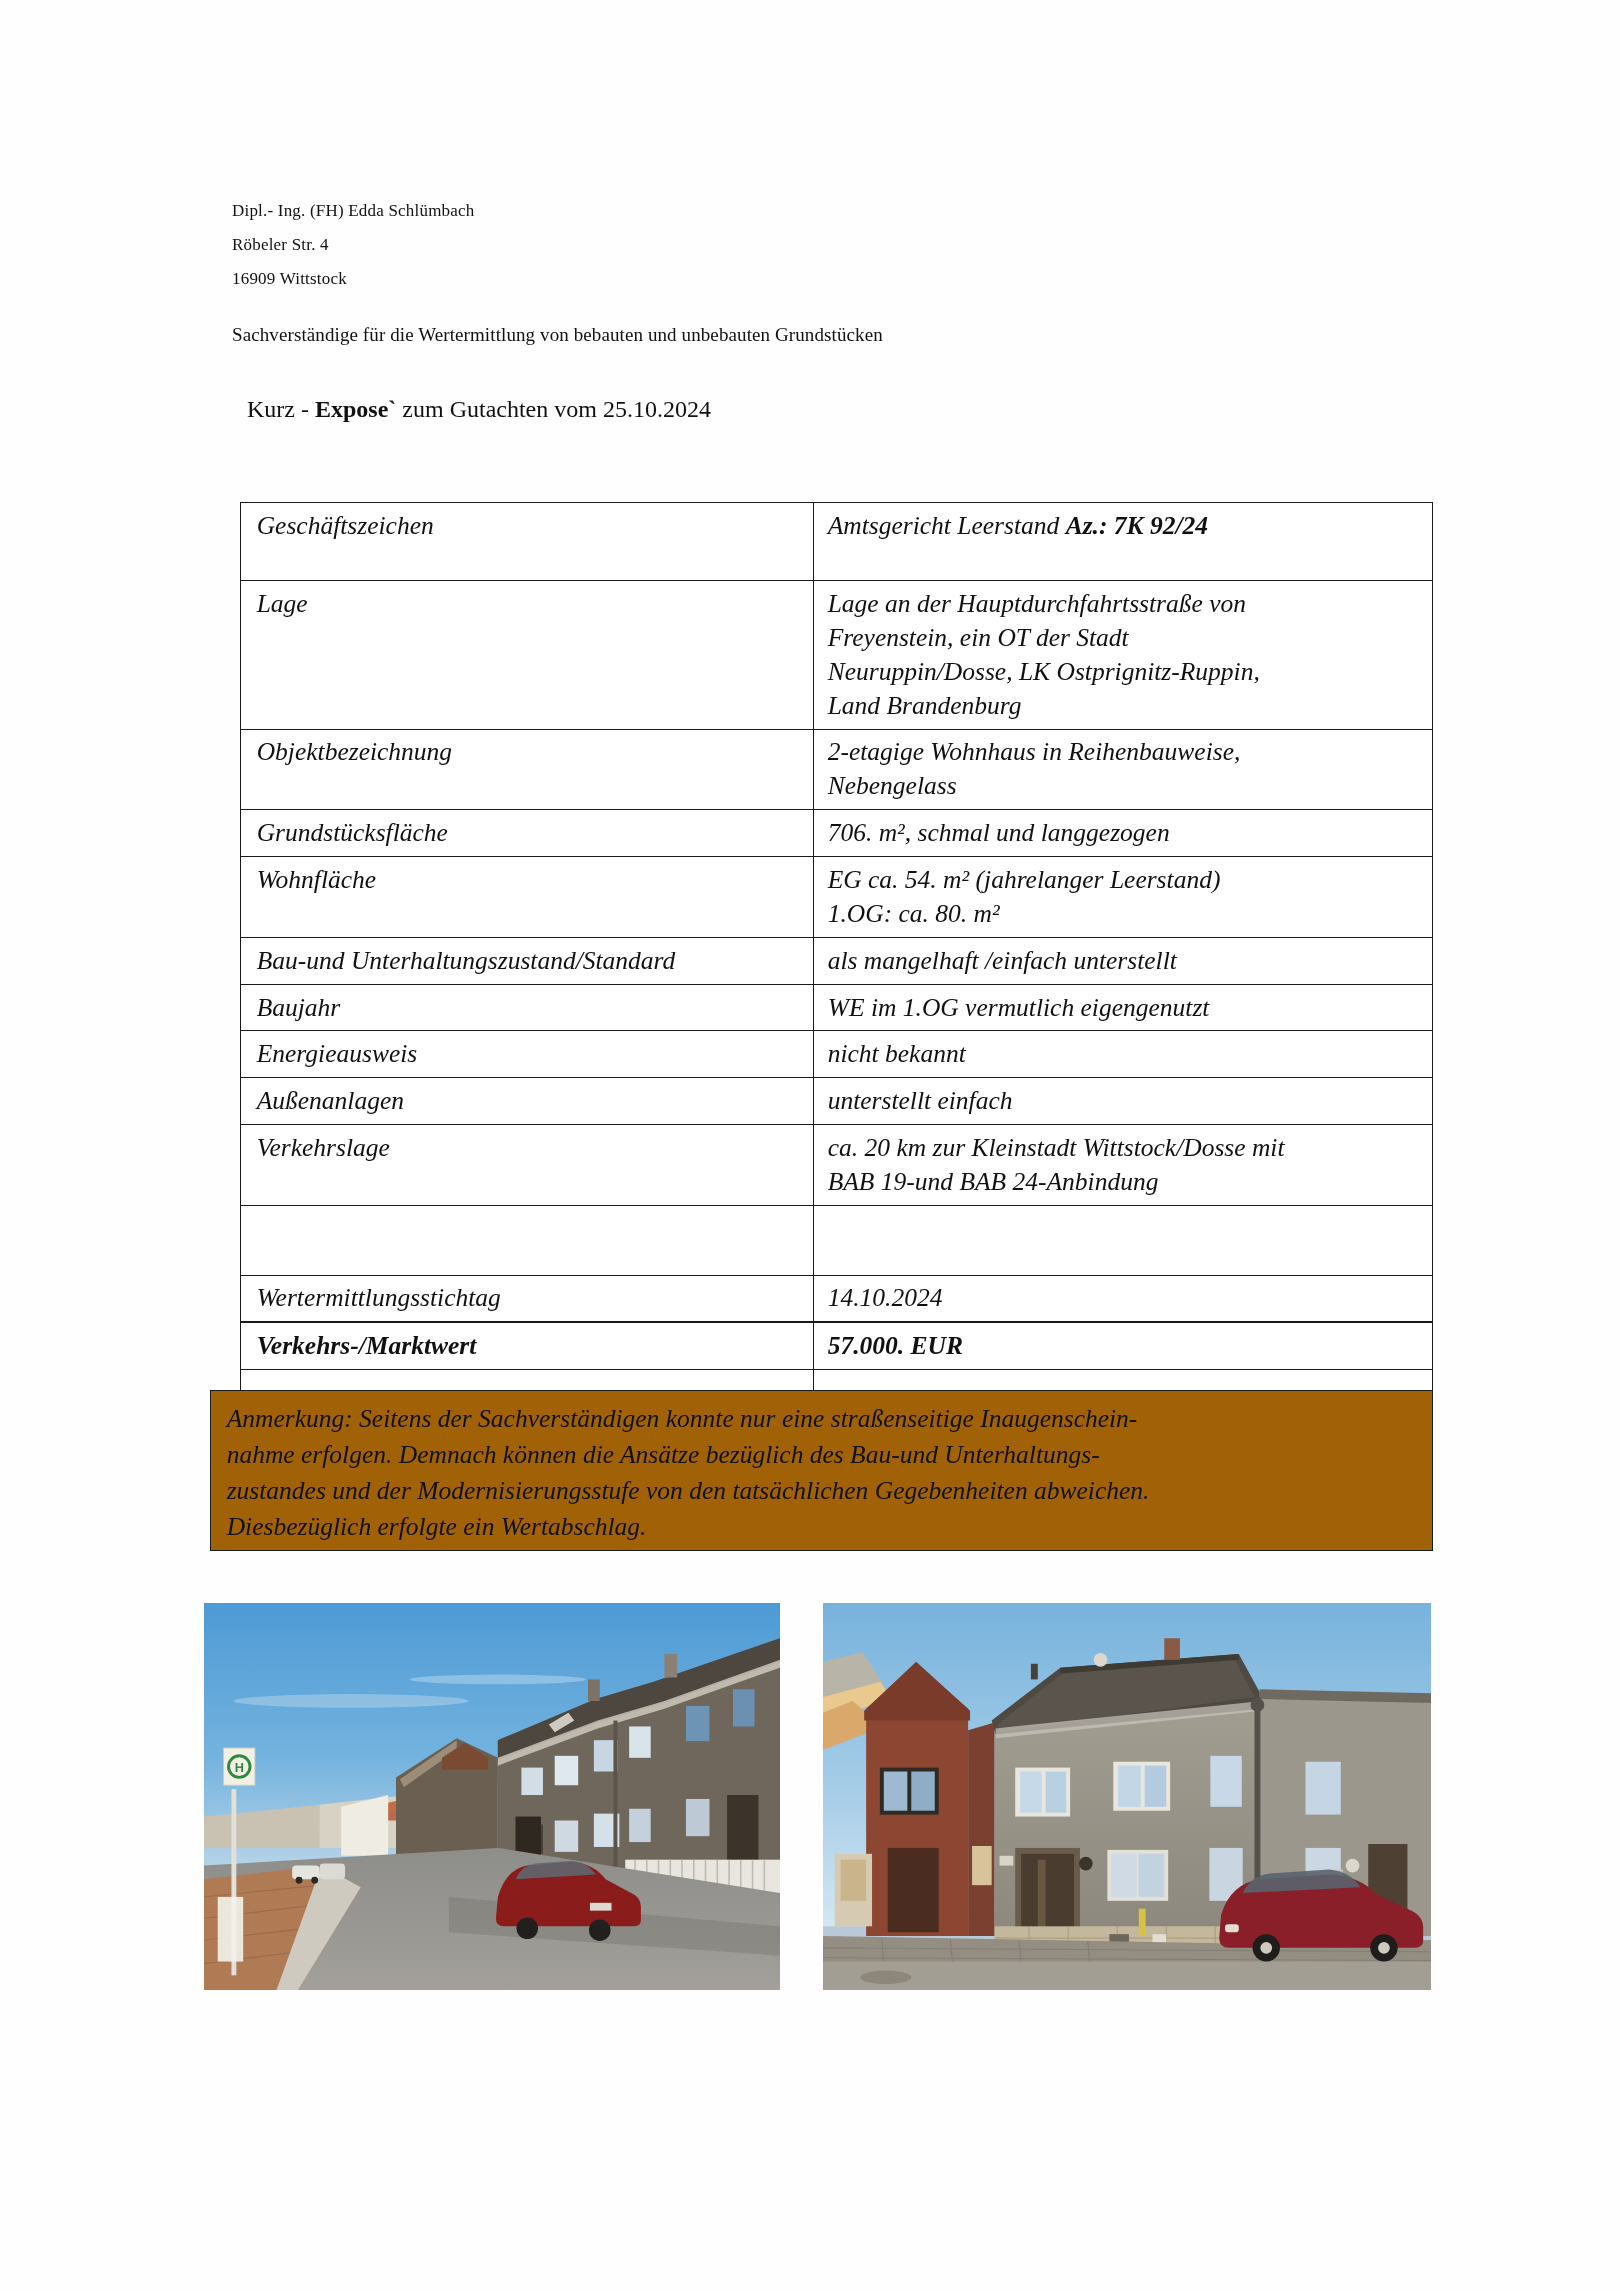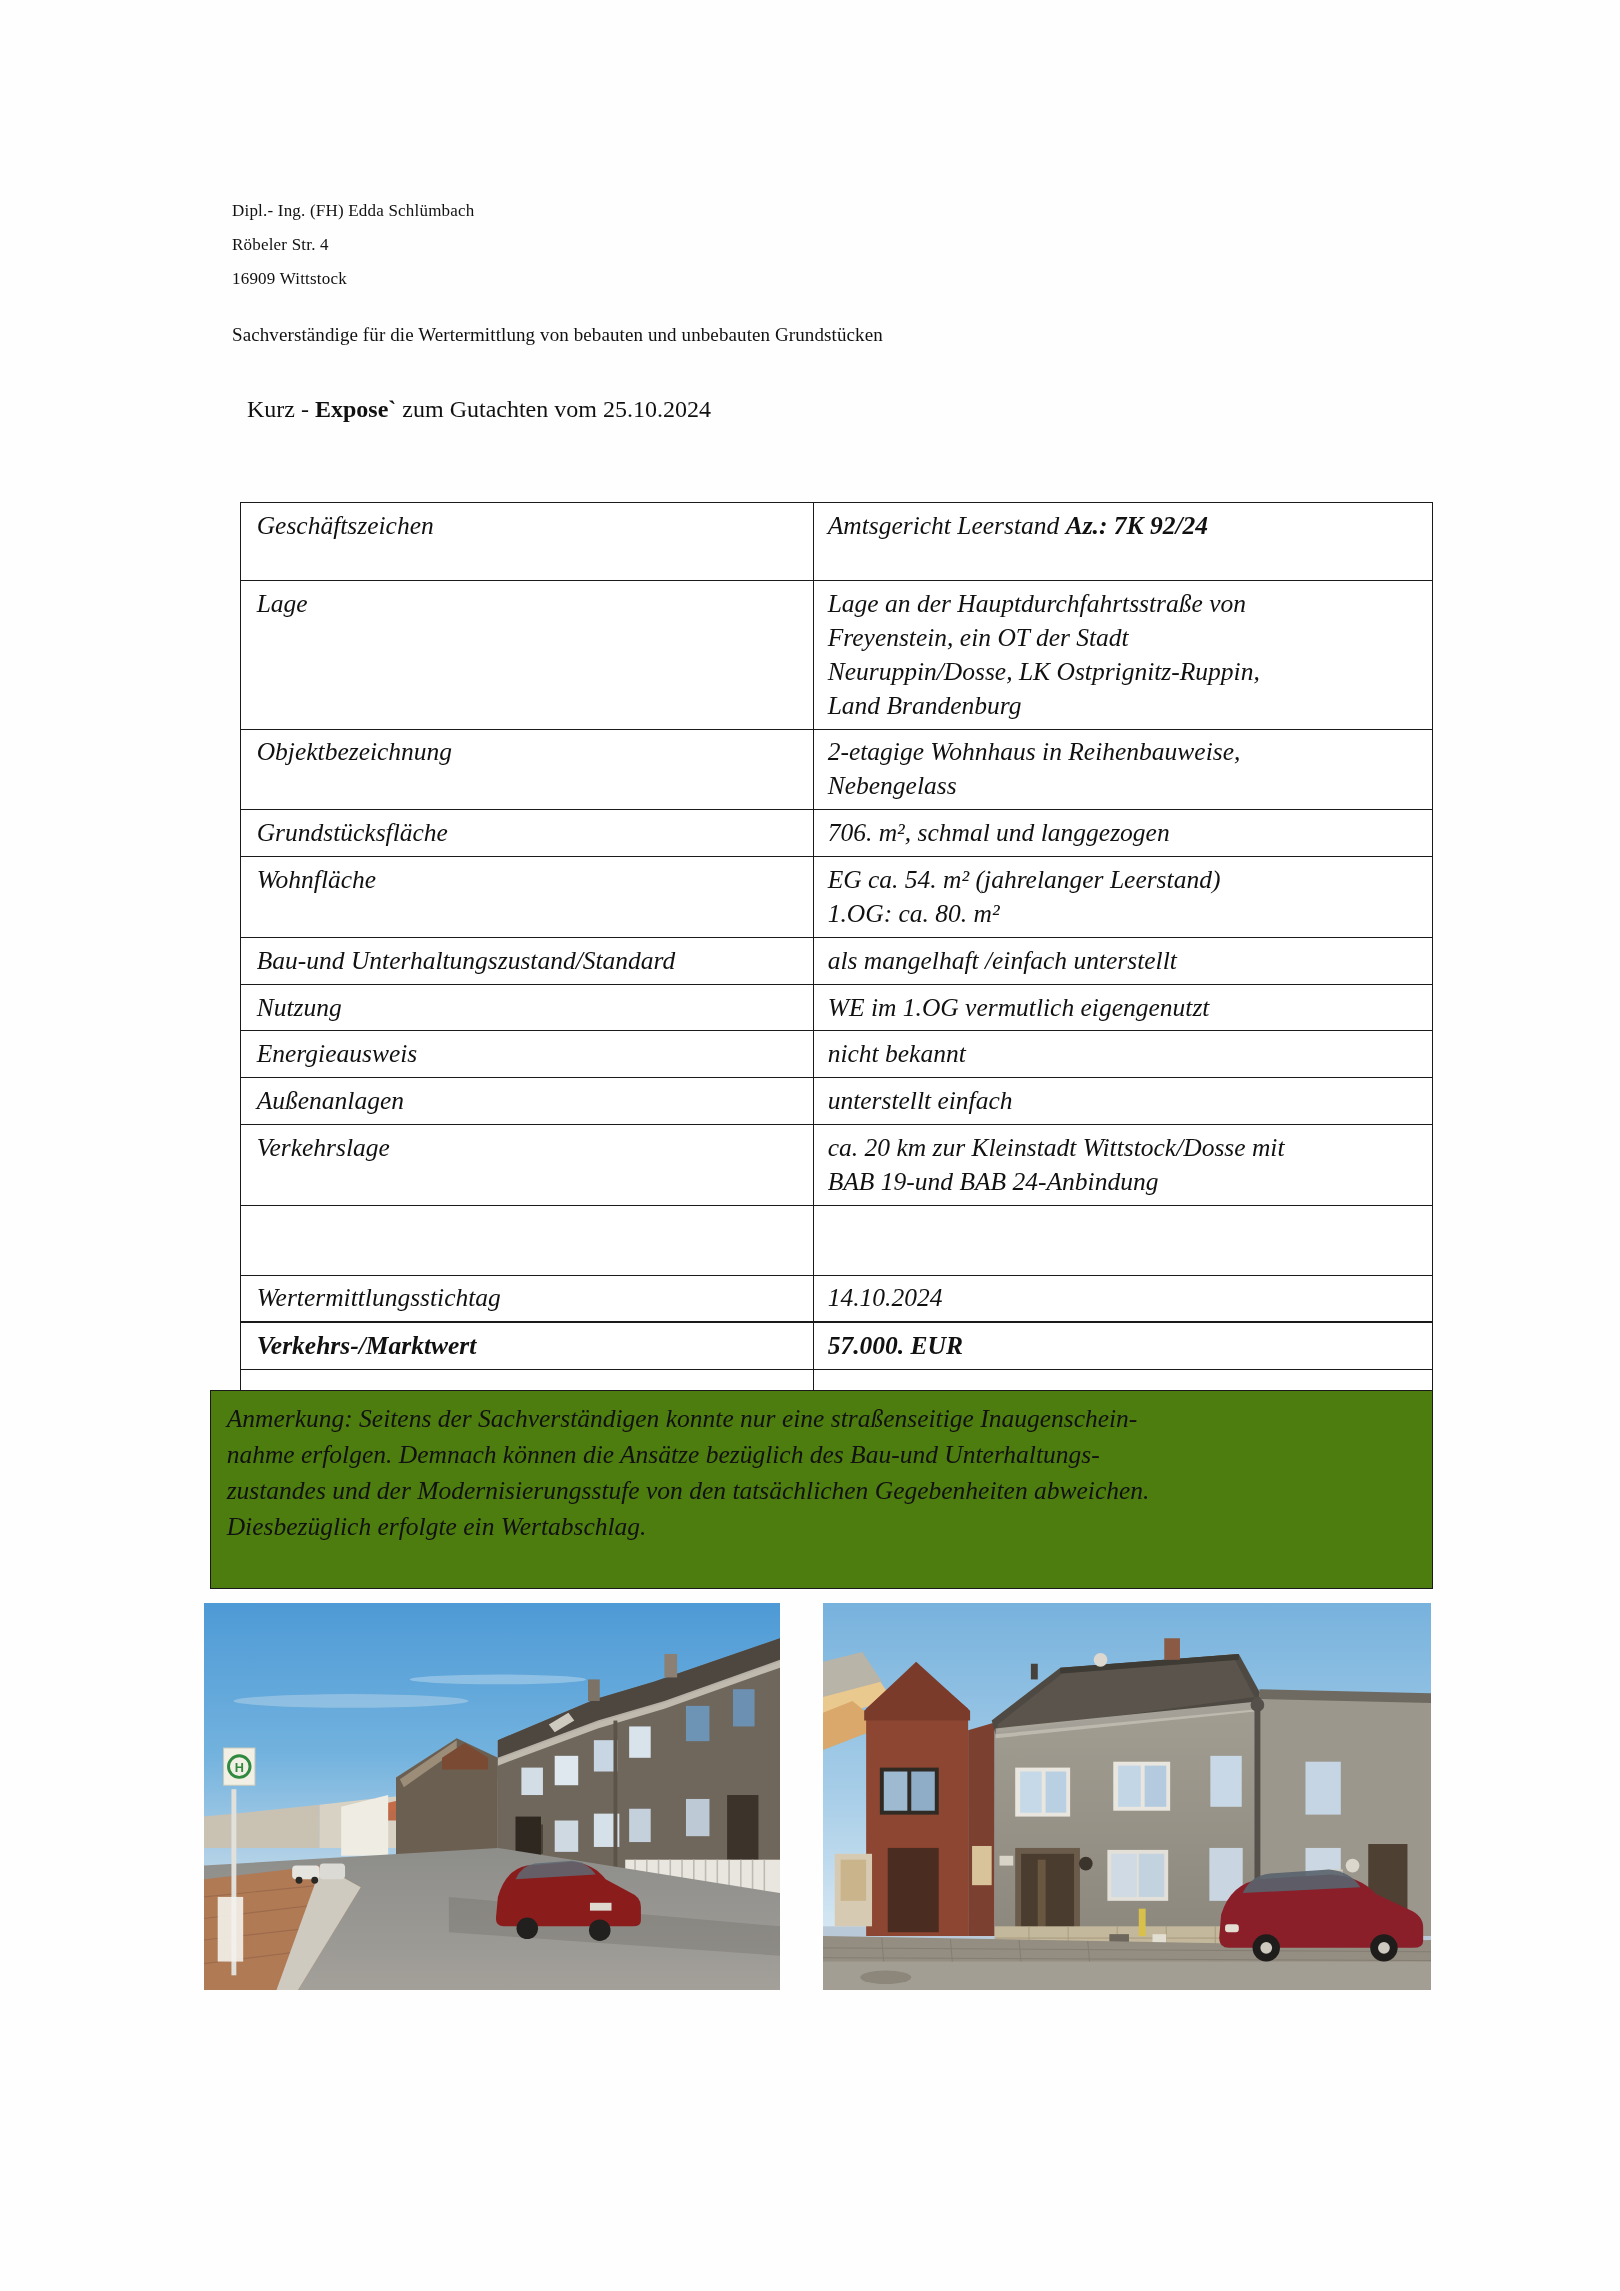--- a/index.html
+++ b/index.html
@@ -85,28 +85,28 @@
     border-top: none;
   }
   .cellline { display: block; }
 
   
   .note-box {
     position: absolute;
     left: 210px;
     top: 1390px;
     width: 1223px;
-    height: 199px;
+    height: 161px;
     border: 1.6px solid #1a1a1a;
     box-sizing: border-box;
     padding: 9.8px 15.7px 0 15.7px;
     font-style: italic;
     font-size: 25.5px;
     line-height: 36px;
-    background: #4d7c0f;
+    background: #a16207;
   }
   .note-box .noteline { display: block; white-space: nowrap; }
 
   
   .photo {
     position: absolute;
     overflow: hidden;
     background: #b9c9d8;
   }
   #photo-left  { left: 204px;  top: 1603px; width: 576px; height: 387px; }
@@ -176,21 +176,21 @@
 
 
       <tr>
         <td class="label">Bau-und Unterhaltungszustand/Standard</td>
         <td>
           <span class="cellline">als mangelhaft /einfach unterstellt</span>
         </td>
       </tr>
 
       <tr>
-        <td class="label">Nutzung</td>
+        <td class="label">Baujahr</td>
         <td>
           <span class="cellline">WE im 1.OG vermutlich eigengenutzt</span>
         </td>
       </tr>
 
       <tr>
         <td class="label">Energieausweis</td>
         <td>
           <span class="cellline">nicht bekannt</span>
         </td>

